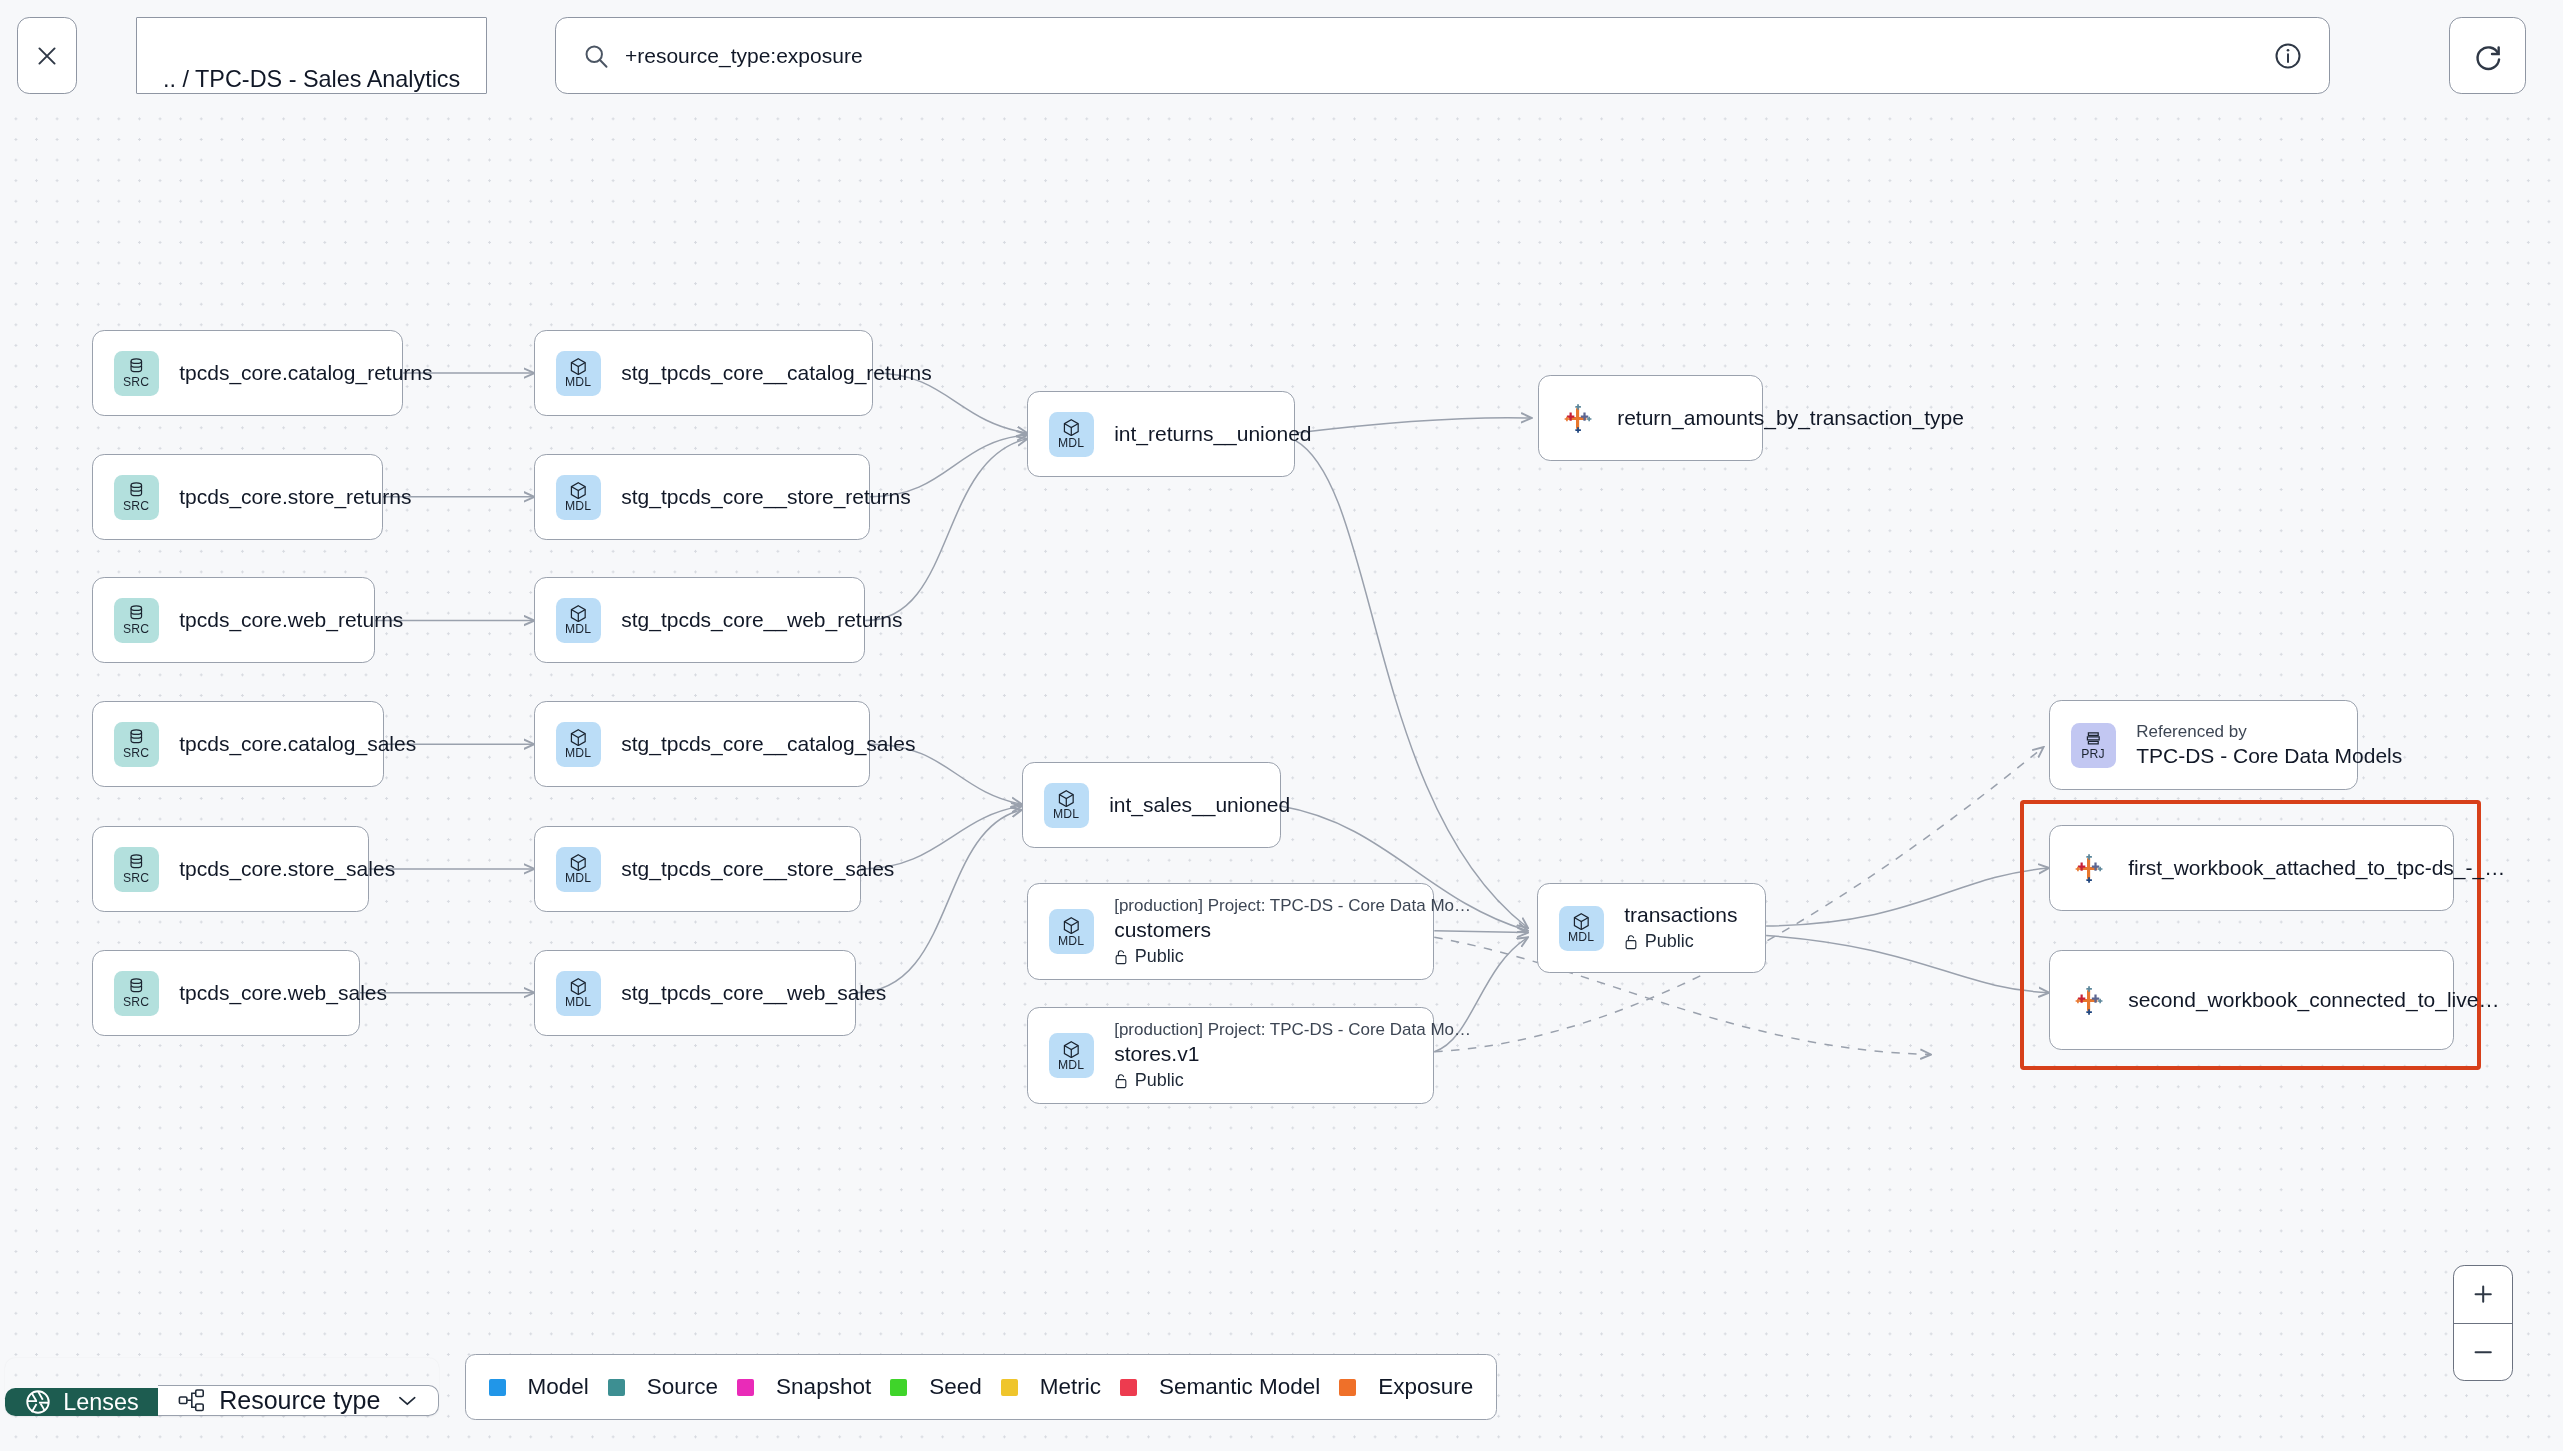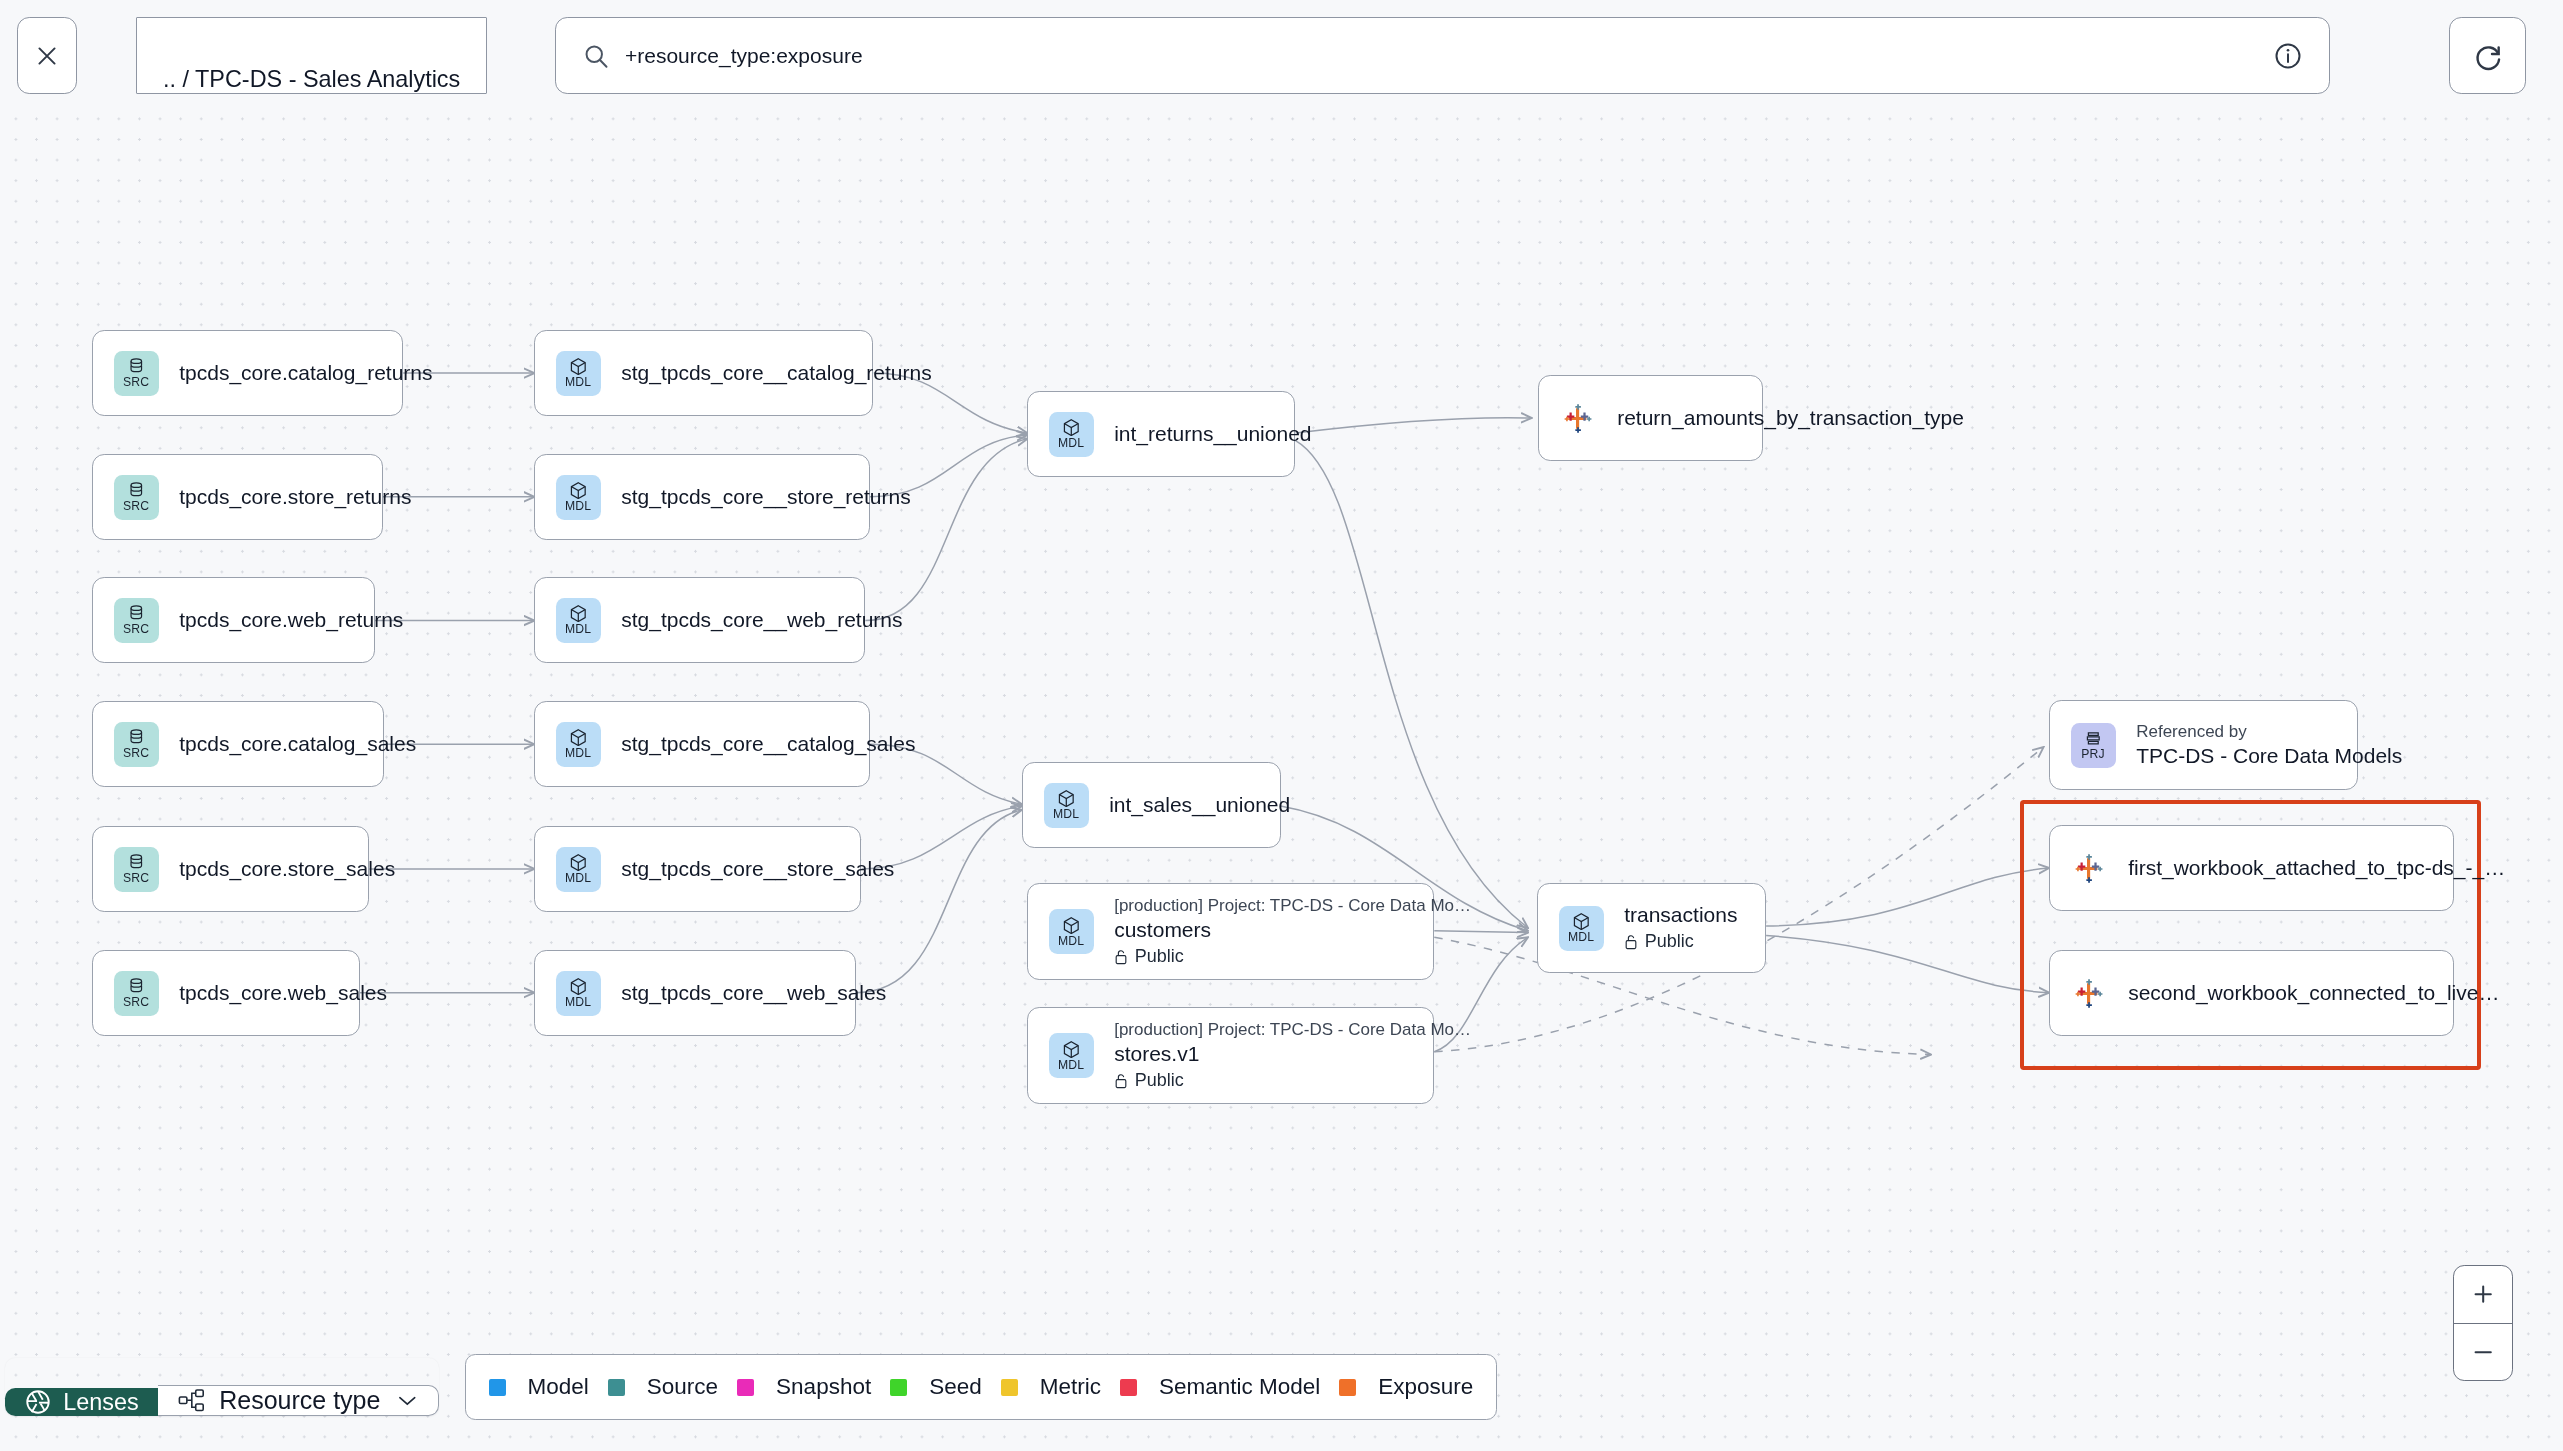--- a/index.html
+++ b/index.html
@@ -554,21 +554,21 @@
             <path d="M31.5 18v5M29 20.5h5" stroke="#5b879b" stroke-width="1.7"></path>
             <path d="M7.5 18v5M5 20.5h5" stroke="#e8762d" stroke-width="1.7"></path>
           </g>
         </svg>
       </span>
       <div class="node-body">
         <span class="node-title">first_workbook_attached_to_tpc-ds_-_…</span>
       </div>
     </div>
 
-    <div class="node" style="left:2049px; top:950px; width:405px; height:86px;">
+    <div class="node" style="left:2049px; top:950px; width:405px; height:100px;">
       <span class="tableau-icon">
         <svg viewBox="0 0 40 40">
           <g stroke-linecap="butt">
             <path d="M19 9v22M9.5 20h19" stroke="#e8762d" stroke-width="3.4"></path>
             <path d="M26.5 13.5v9M22.5 18h8" stroke="#5b6591" stroke-width="2.4"></path>
             <path d="M11.5 13.5v9M7.5 18h8" stroke="#c72037" stroke-width="2.4"></path>
             <path d="M19.5 4.5v6M16.6 7.5h6" stroke="#5b879b" stroke-width="1.9"></path>
             <path d="M19.5 29.5v6M16.6 32.5h6" stroke="#1f457e" stroke-width="1.9"></path>
             <path d="M31.5 18v5M29 20.5h5" stroke="#5b879b" stroke-width="1.7"></path>
             <path d="M7.5 18v5M5 20.5h5" stroke="#e8762d" stroke-width="1.7"></path>

